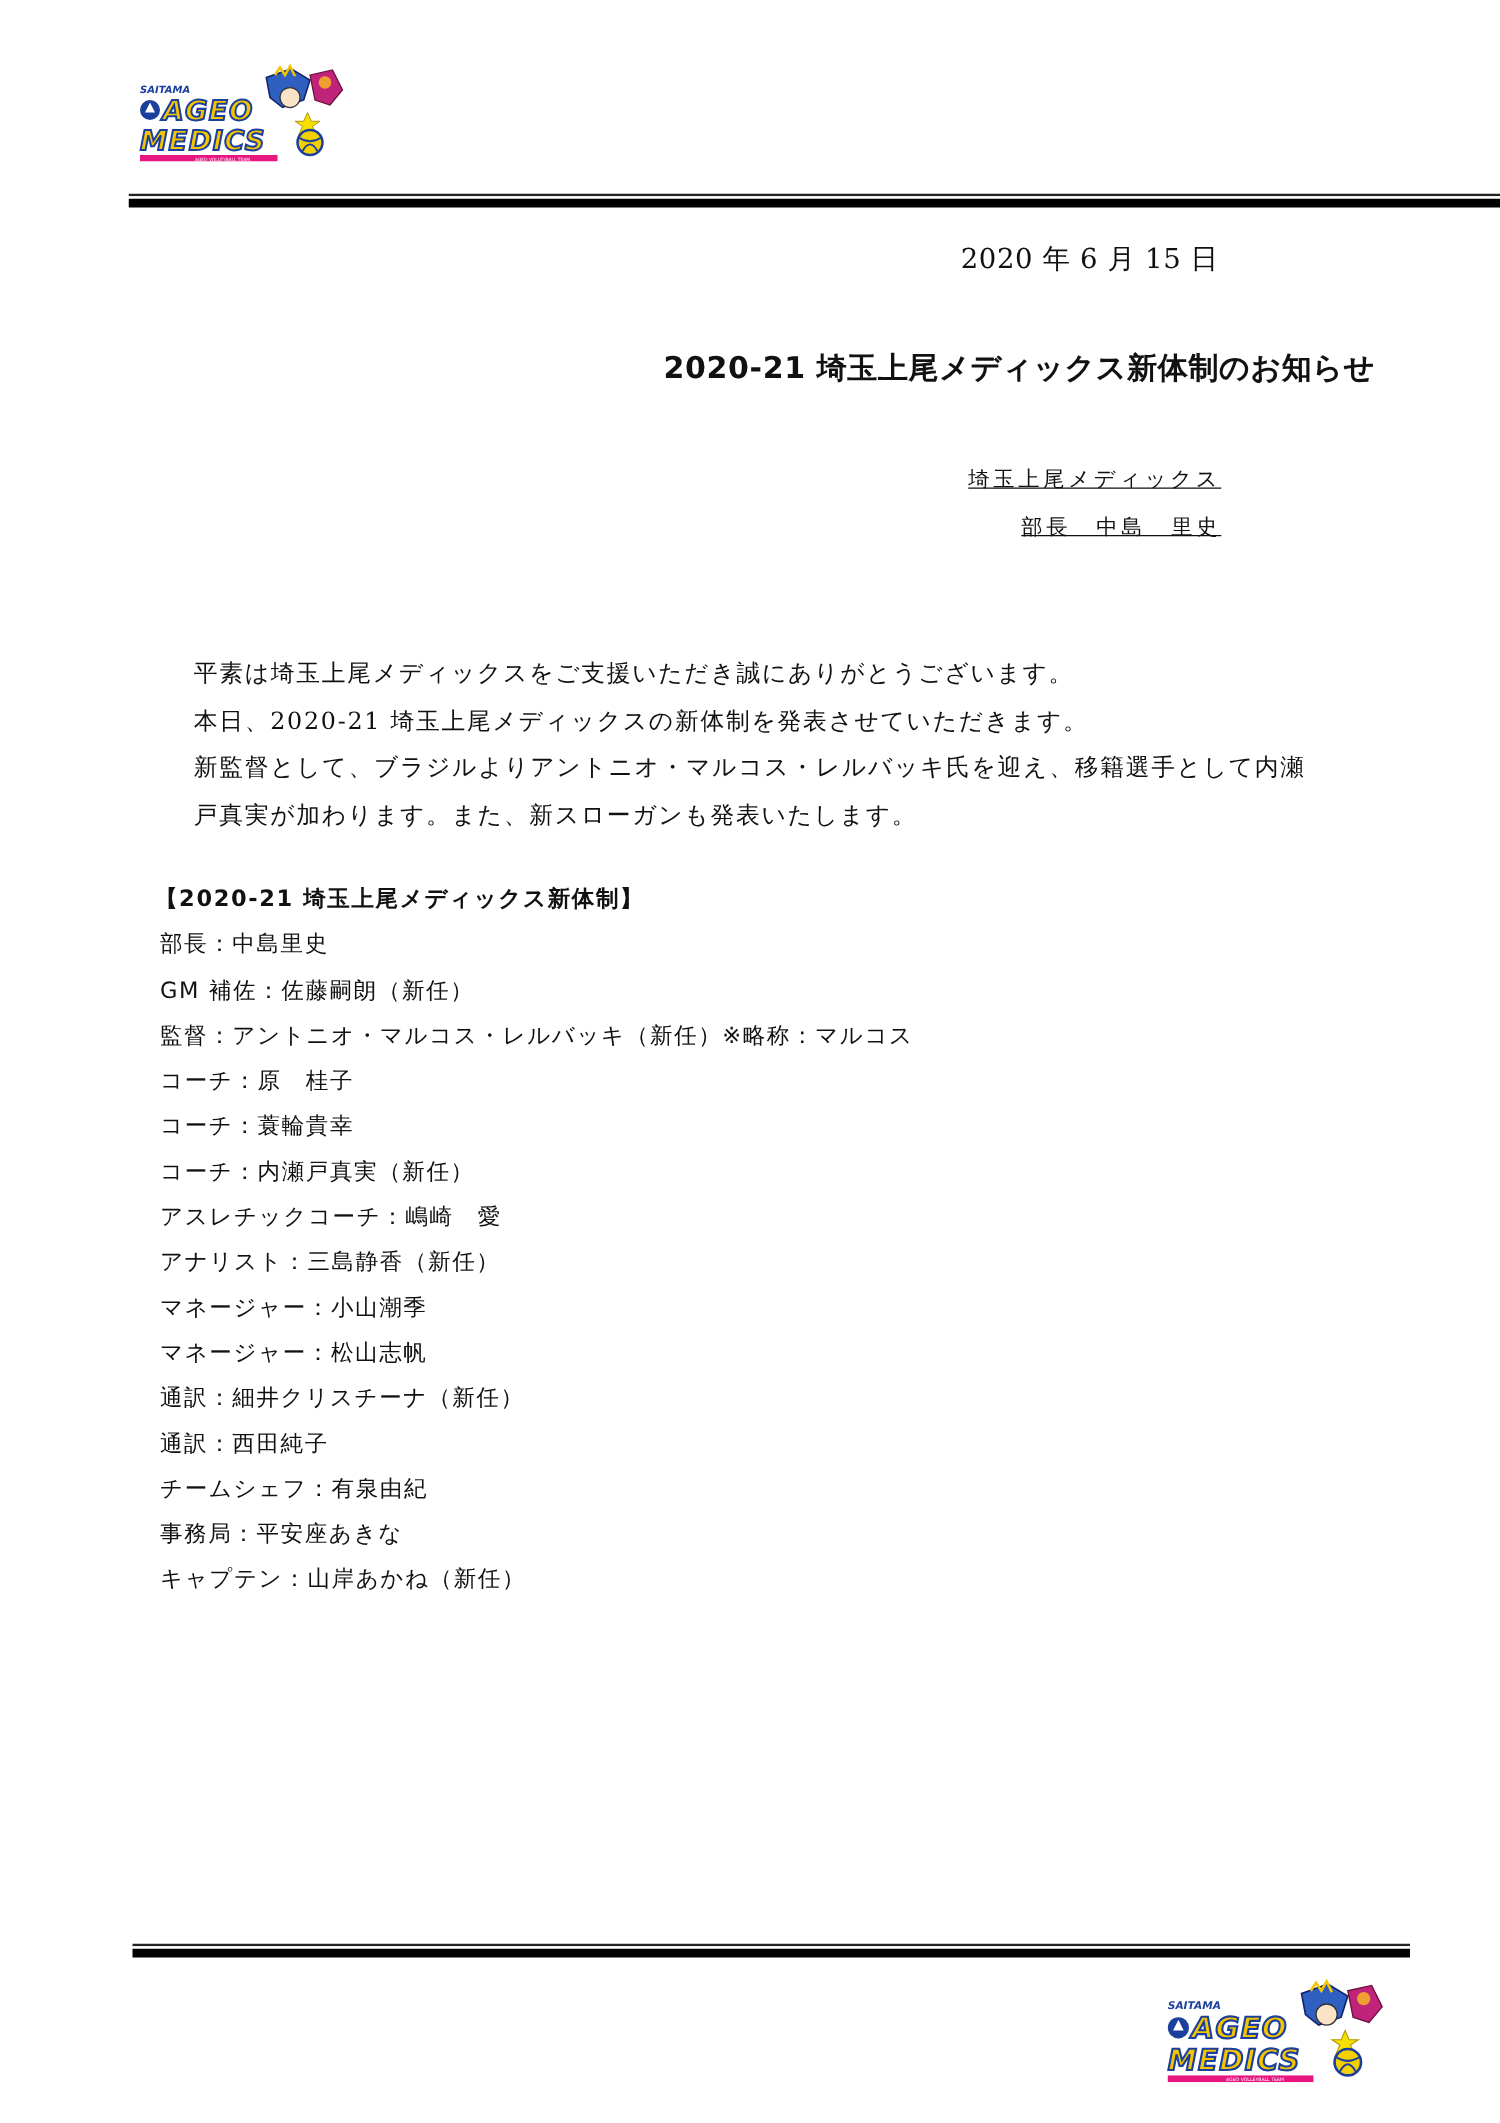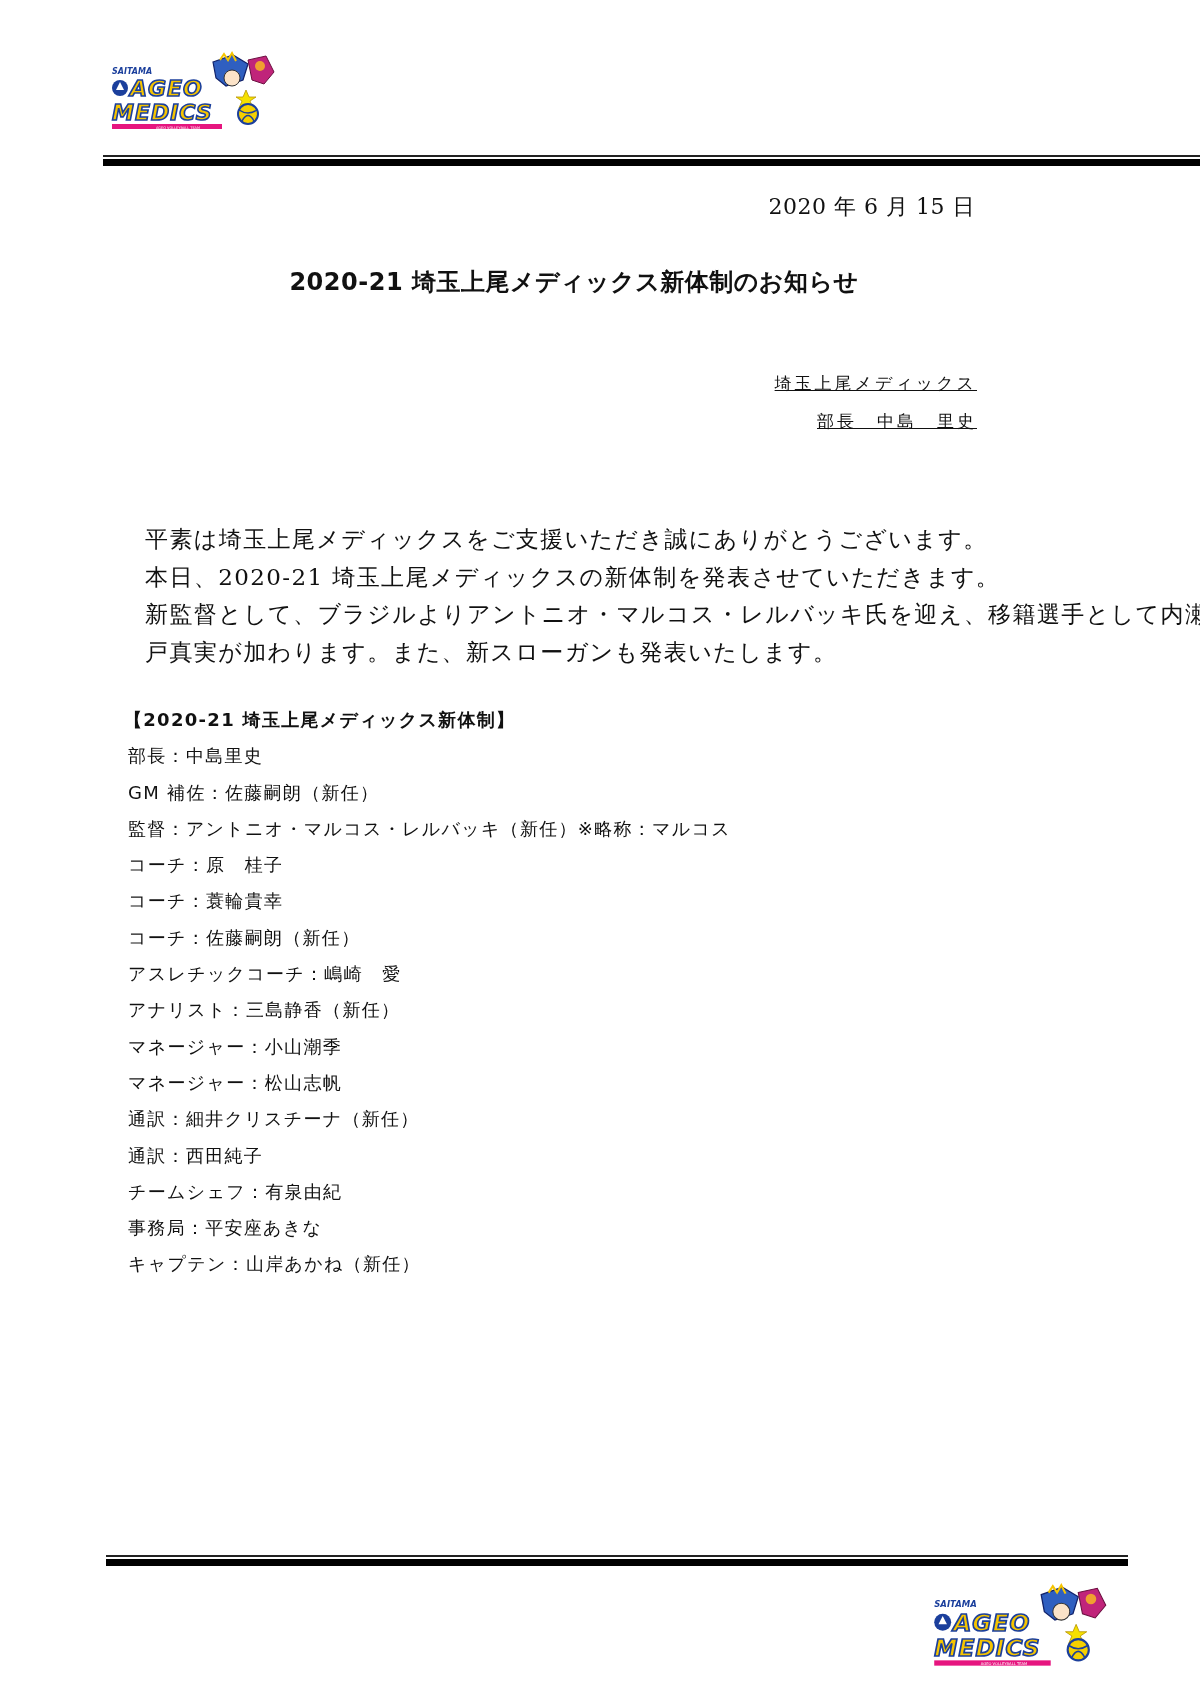--- a/index.html
+++ b/index.html
@@ -12,25 +12,25 @@
   .logo{position:absolute;}
   .logo svg{display:block;}
 
   
   .rule{position:absolute;}
   .rule .thin{height:2px;background:#222;}
   .rule .gap{height:2px;background:#fff;}
   .rule .thick{height:7px;background:#000;}
 
   .date{left:700px;width:275px;text-align:right;top:192px;font-size:22px;letter-spacing:0.5px;}
-  .title{left:0;width:1100px;text-align:center;top:266px;font-size:24px;font-weight:bold;letter-spacing:0.5px;padding-left:0;margin-left:24px;}
+  .title{left:0;width:1100px;text-align:right;top:278px;font-size:24px;font-weight:bold;letter-spacing:0.5px;padding-left:0;}
   .signer{left:600px;width:377px;text-align:right;font-size:17px;letter-spacing:3px;text-decoration:underline;}
   .signer.org{top:372px;}
   .signer.name{top:410px;}
-  .para{left:145px;top:521px;width:930px;font-size:23px;line-height:37.5px;letter-spacing:1.4px;}
+  .para{left:155px;top:521px;width:930px;font-size:19px;line-height:37.5px;letter-spacing:1.4px;}
   .para div{white-space:nowrap;}
   .roster{left:128px;top:702px;font-size:18px;line-height:36.3px;letter-spacing:1.3px;}
   .roster .heading{font-weight:bold;margin-left:-4px;}
   .roster div{white-space:nowrap;}
 </style>
 </head>
 <body>
 
 <div class="logo" style="left:108px;top:50px;">
   <svg width="170" height="85" viewBox="0 0 170 85">
@@ -79,21 +79,21 @@
   <div>戸真実が加わります。また、新スローガンも発表いたします。</div>
 </div>
 
 <div class="abs roster sans">
   <div class="heading">【2020-21 埼玉上尾メディックス新体制】</div>
   <div>部長：中島里史</div>
   <div>GM 補佐：佐藤嗣朗（新任）</div>
   <div>監督：アントニオ・マルコス・レルバッキ（新任）※略称：マルコス</div>
   <div>コーチ：原　桂子</div>
   <div>コーチ：蓑輪貴幸</div>
-  <div>コーチ：佐藤嗣朗（新任）</div>
+  <div>コーチ：内瀬戸真実（新任）</div>
   <div>アスレチックコーチ：嶋崎　愛</div>
   <div>アナリスト：三島静香（新任）</div>
   <div>マネージャー：小山潮季</div>
   <div>マネージャー：松山志帆</div>
   <div>通訳：細井クリスチーナ（新任）</div>
   <div>通訳：西田純子</div>
   <div>チームシェフ：有泉由紀</div>
   <div>事務局：平安座あきな</div>
   <div>キャプテン：山岸あかね（新任）</div>
 </div>

